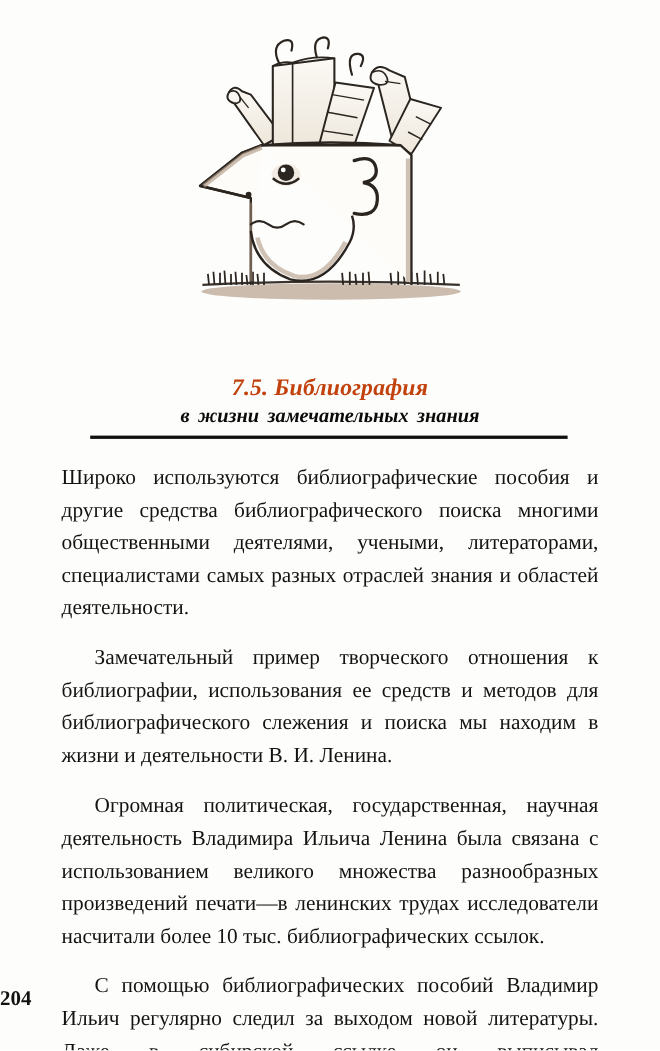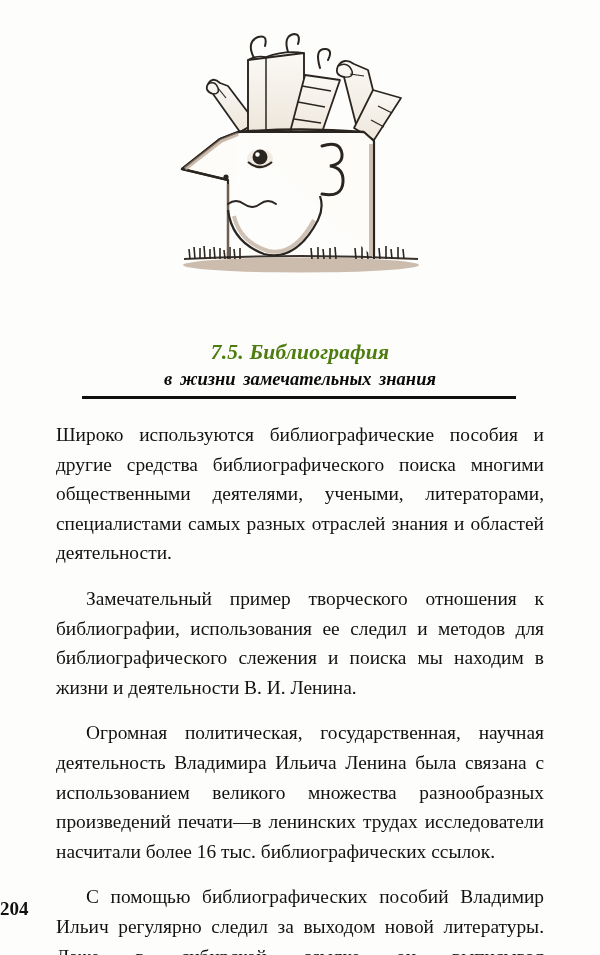--- a/index.html
+++ b/index.html
@@ -35,21 +35,21 @@
     width: 520px;
     text-align: center;
   }
   .heading-main {
     font-weight: bold;
     font-style: italic;
     font-size: 21.5px;
     letter-spacing: 0.2px;
     line-height: 1.12;
     margin: 0;
-    color: #4d7c0f;
+    color: #c2410c;
   }
   .heading-sub {
     font-weight: bold;
     font-style: italic;
     font-size: 18.5px;
     line-height: 1.2;
     margin: 4px 0 0 0;
     color: #0a0a0a;
     word-spacing: 3px;
   }
@@ -201,20 +201,20 @@
 
   <div class="heading-block">
     <div class="heading-main">7.5. Библиография</div>
     <div class="heading-sub">в жизни  замечательных  знания</div>
   </div>
 
   <div class="rule"></div>
 
   <div class="body-text">
     <p class="no-indent">Широко используются библиографические пособия и другие средства библиографического поиска многими общественными деятелями, учеными, литераторами, специалистами самых разных отраслей знания и областей деятельности.</p>
-    <p>Замечательный пример творческого отношения к библиографии, использования ее следил и методов для библиографического слежения и поиска мы находим в жизни и деятельности В. И. Ленина.</p>
-    <p>Огромная политическая, государственная, научная деятельность Владимира Ильича Ленина была связана с использованием великого множества разнообразных произведений печати—в ленинских трудах исследователи насчитали более 16 тыс. библиографических ссылок.</p>
+    <p>Замечательный пример творческого отношения к библиографии, использования ее средств и методов для библиографического слежения и поиска мы находим в жизни и деятельности В. И. Ленина.</p>
+    <p>Огромная политическая, государственная, научная деятельность Владимира Ильича Ленина была связана с использованием великого множества разнообразных произведений печати—в ленинских трудах исследователи насчитали более 10 тыс. библиографических ссылок.</p>
     <p>С помощью библиографических пособий Владимир Ильич регулярно следил за выходом новой литературы. Даже в сибирской ссылке он выписывал библиографический бюллетень «Известия книжных магазинов товарищества М. О. Вольф». В советские годы просматривал «Книжную летопись» — в Кремле</p>
   </div>
 
   <div class="folio">204</div>
 
 </div>
 
 </body></html>

